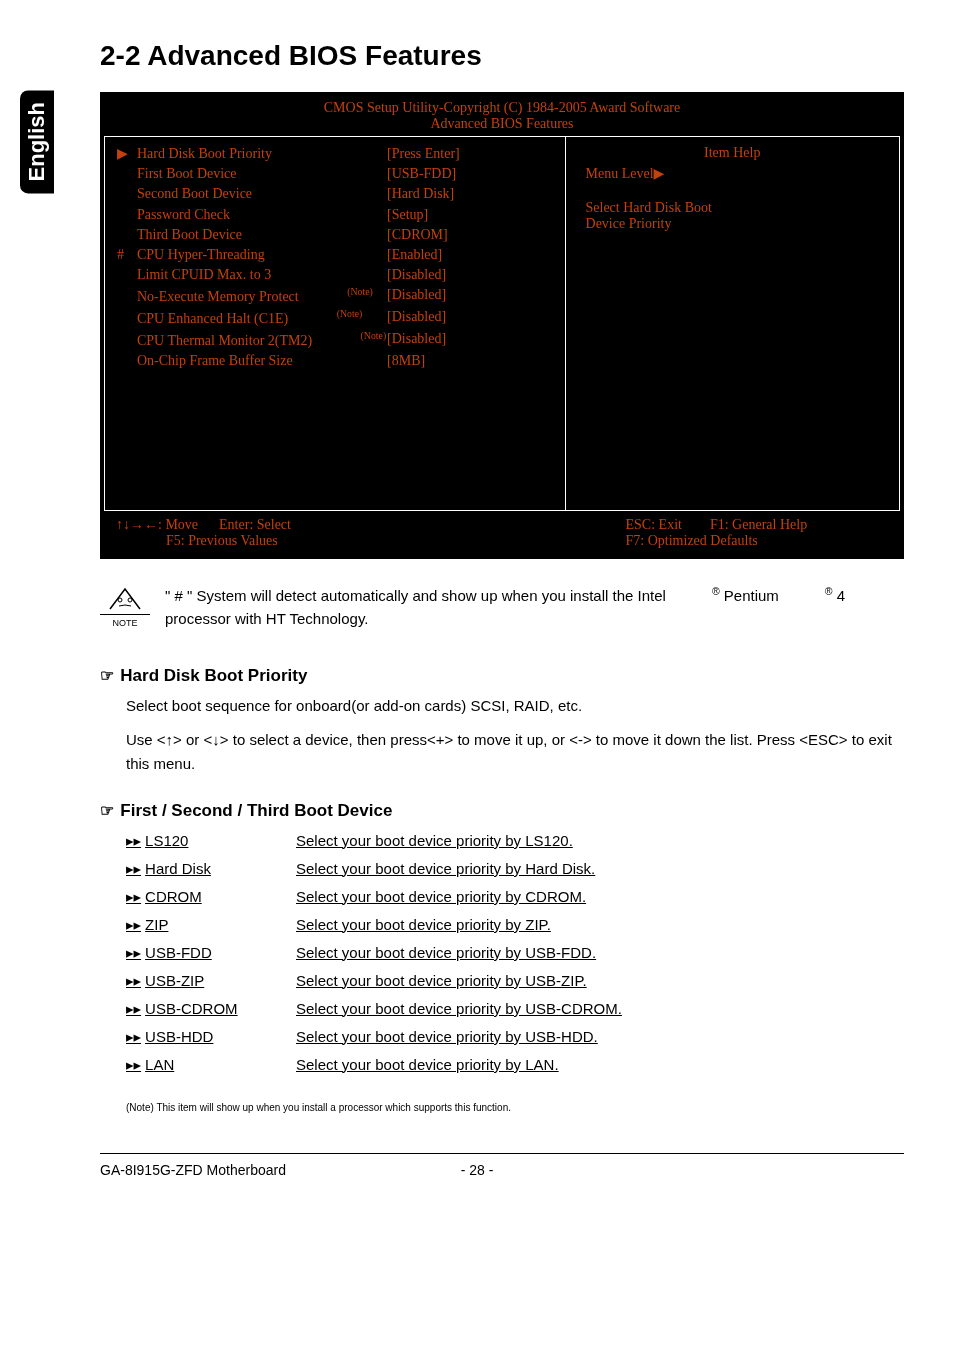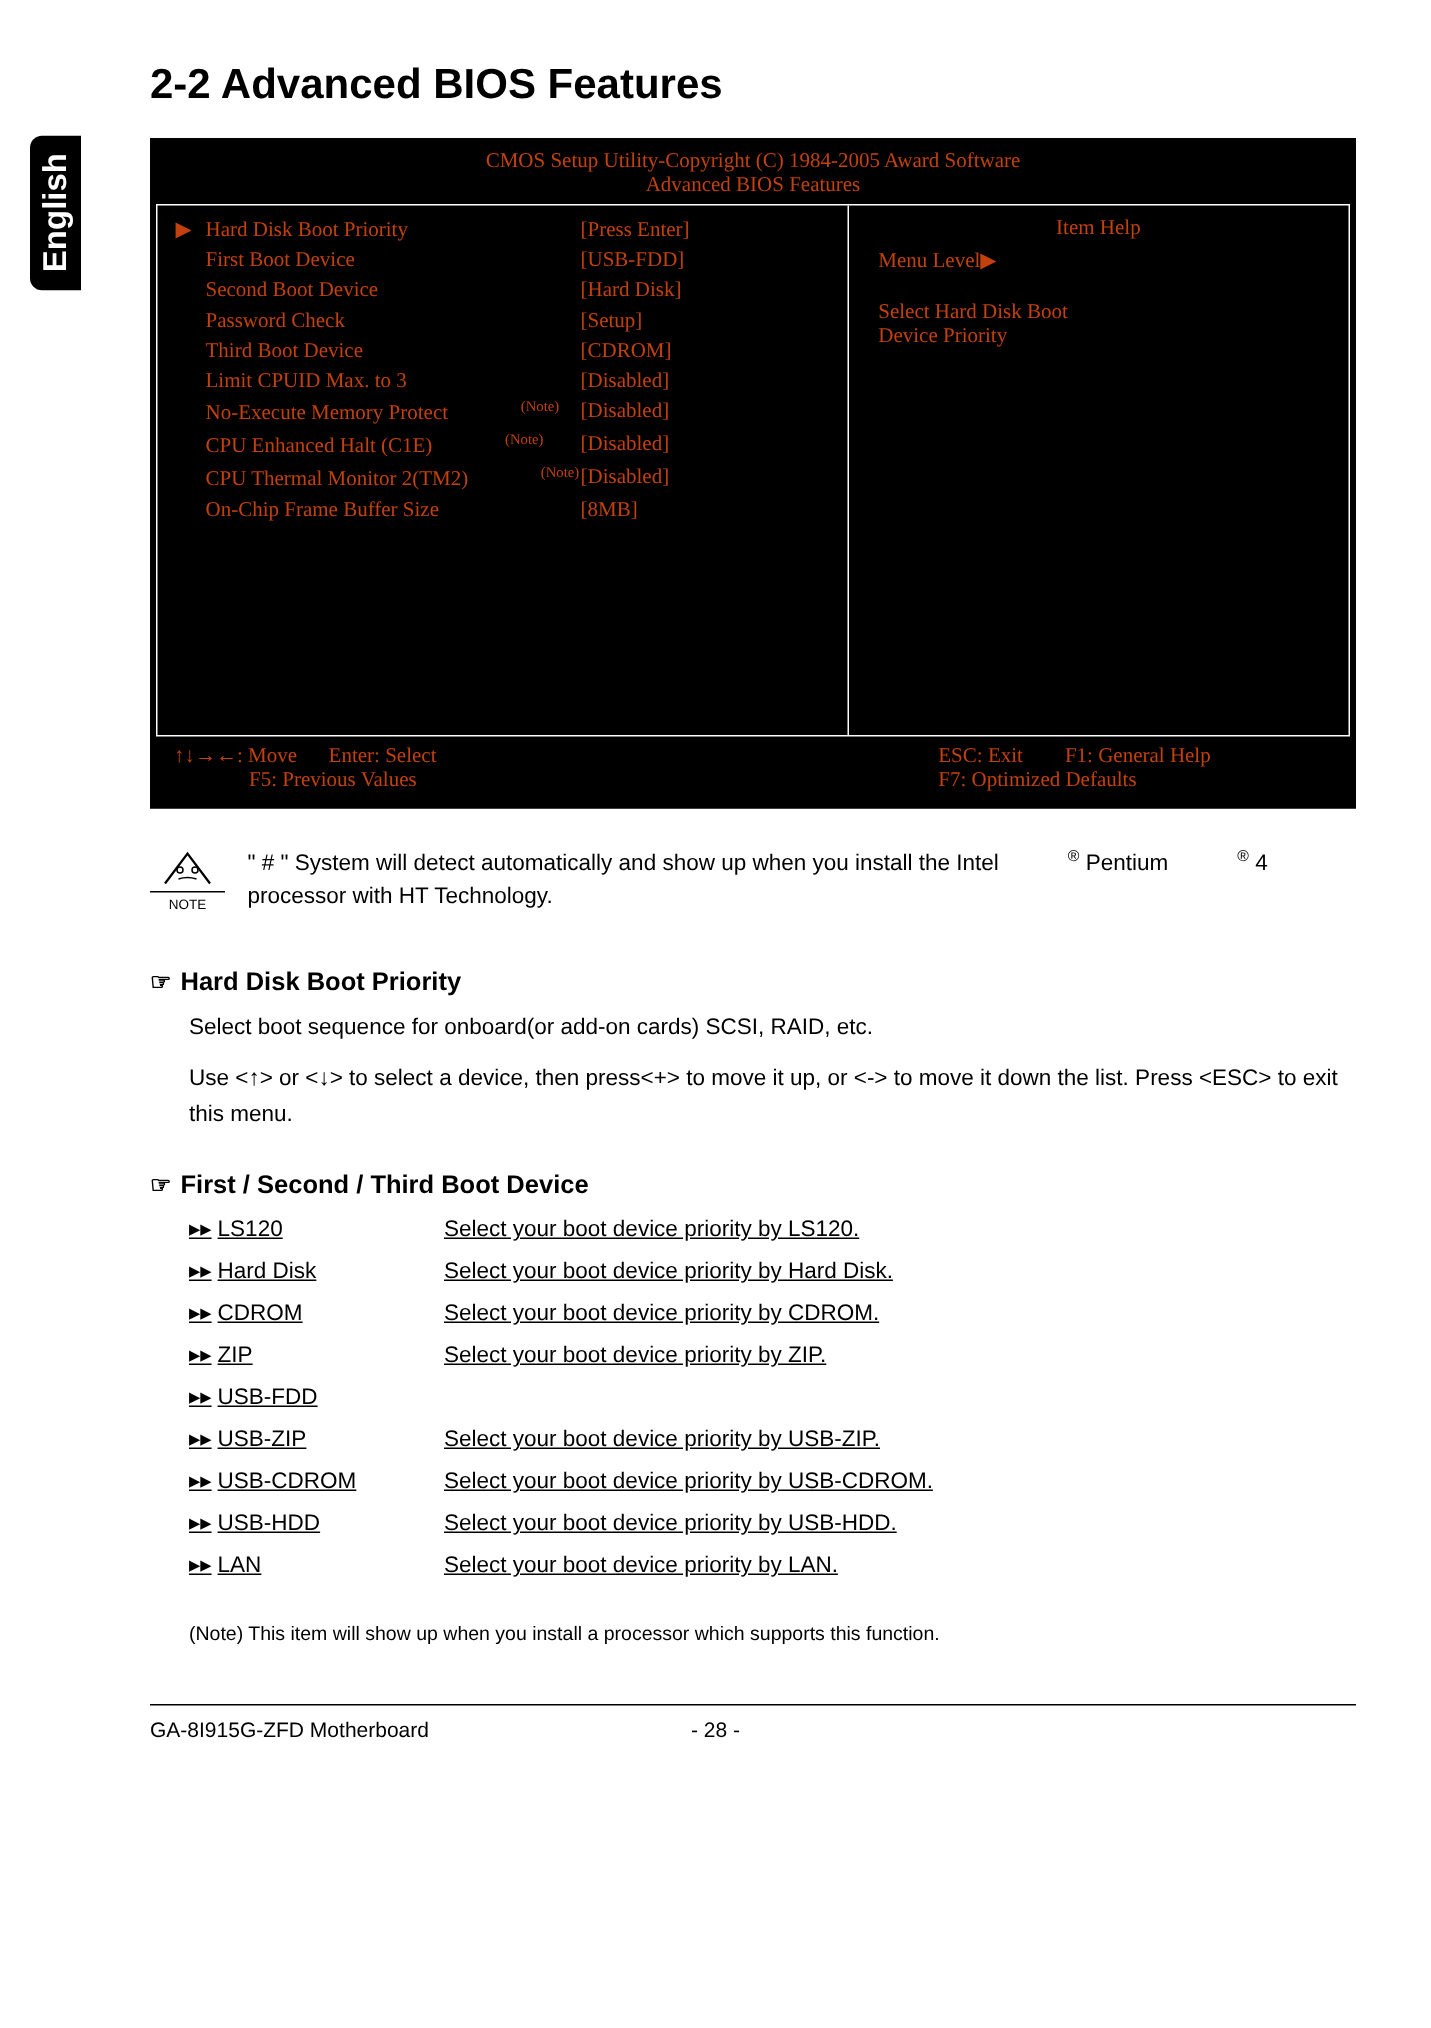--- a/index.html
+++ b/index.html
@@ -143,21 +143,21 @@
       margin-bottom: 4px;
       line-height: 1.6;
     }
     .option-name {
       flex: 0 0 170px;
     }
     .option-arrow {
       margin-right: 4px;
     }
     .footnote {
-      font-size: 13px;
+      font-size: 10px;
       margin-bottom: 40px;
       margin-left: 26px;
     }
     .page-footer {
       border-top: 1px solid #000;
       padding-top: 8px;
       display: flex;
       justify-content: space-between;
       font-size: 14px;
       margin-left: 0;
@@ -195,20 +195,24 @@
             <span class="bios-label"><span class="bios-marker"></span><span>Second Boot Device</span></span>
             <span class="bios-value">[Hard Disk]</span>
           </div>
           <div class="bios-row">
             <span class="bios-label"><span class="bios-marker"></span><span>Password Check</span></span>
             <span class="bios-value">[Setup]</span>
           </div>
           <div class="bios-row">
             <span class="bios-label"><span class="bios-marker"></span><span>Third Boot Device</span></span>
             <span class="bios-value">[CDROM]</span>
+          </div>
+          <div class="bios-row">
+            <span class="bios-label"><span class="bios-marker">#</span><span>CPU Hyper-Threading</span></span>
+            <span class="bios-value">[Enabled]</span>
           </div>
           <div class="bios-row">
             <span class="bios-label"><span class="bios-marker"></span><span>Limit CPUID Max. to 3</span></span>
             <span class="bios-value">[Disabled]</span>
           </div>
           <div class="bios-row">
             <span class="bios-label"><span class="bios-marker"></span><span>No-Execute Memory Protect</span><sup> (Note)</sup></span>
             <span class="bios-value">[Disabled]</span>
           </div>
           <div class="bios-row">
@@ -287,20 +291,21 @@
           <div class="option-row">
             <span class="option-name"><span class="option-arrow">▸▸</span><span>CDROM</span></span>
             <span>Select your boot device priority by CDROM.</span>
           </div>
           <div class="option-row">
             <span class="option-name"><span class="option-arrow">▸▸</span><span>ZIP</span></span>
             <span>Select your boot device priority by ZIP.</span>
           </div>
           <div class="option-row">
             <span class="option-name"><span class="option-arrow">▸▸</span><span>USB-FDD</span></span>
+            <span>Select your boot device priority by USB-FDD.</span>
           </div>
           <div class="option-row">
             <span class="option-name"><span class="option-arrow">▸▸</span><span>USB-ZIP</span></span>
             <span>Select your boot device priority by USB-ZIP.</span>
           </div>
           <div class="option-row">
             <span class="option-name"><span class="option-arrow">▸▸</span><span>USB-CDROM</span></span>
             <span>Select your boot device priority by USB-CDROM.</span>
           </div>
           <div class="option-row">

